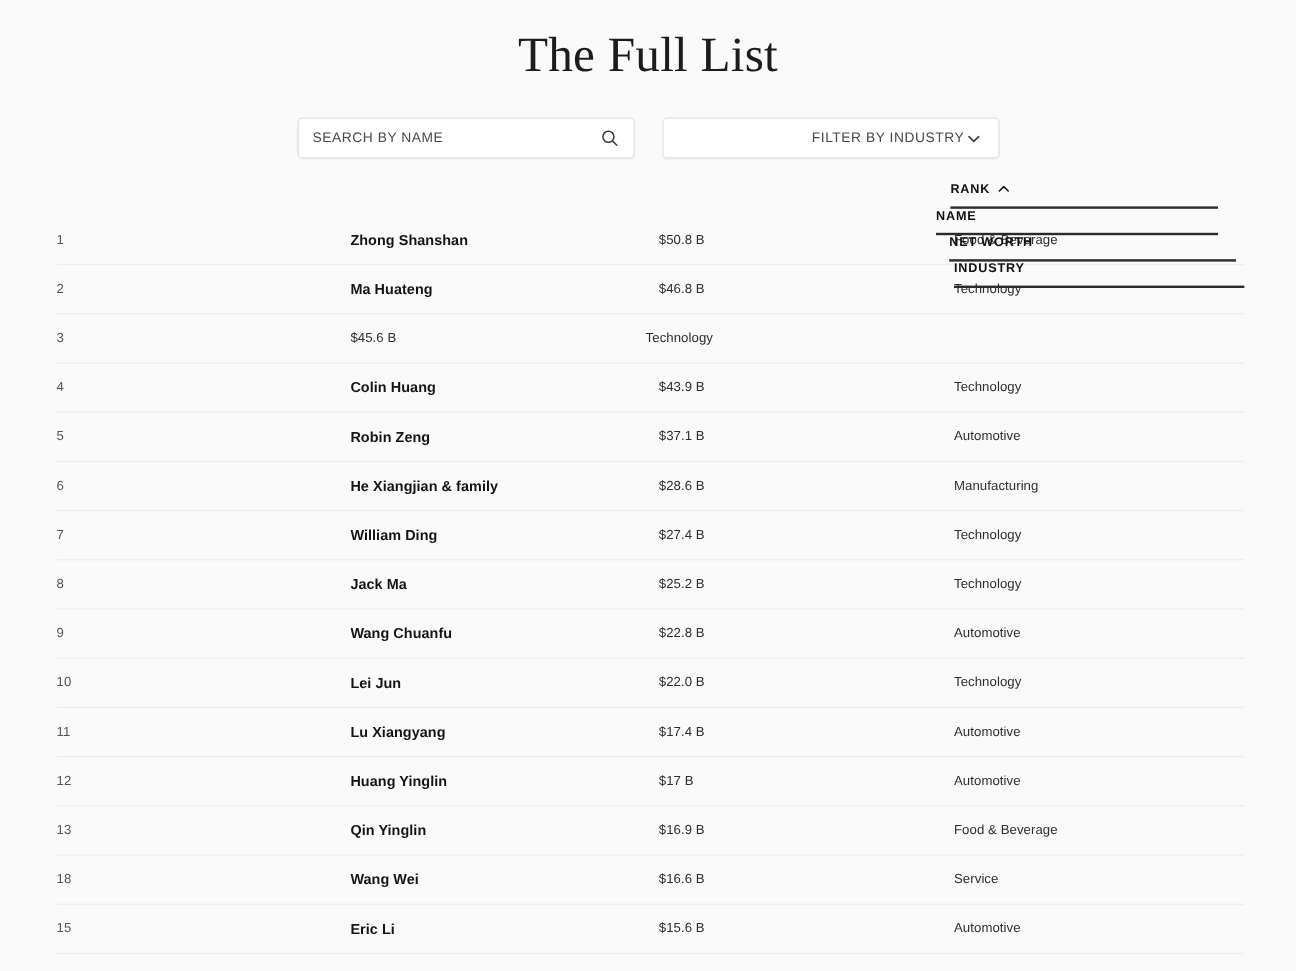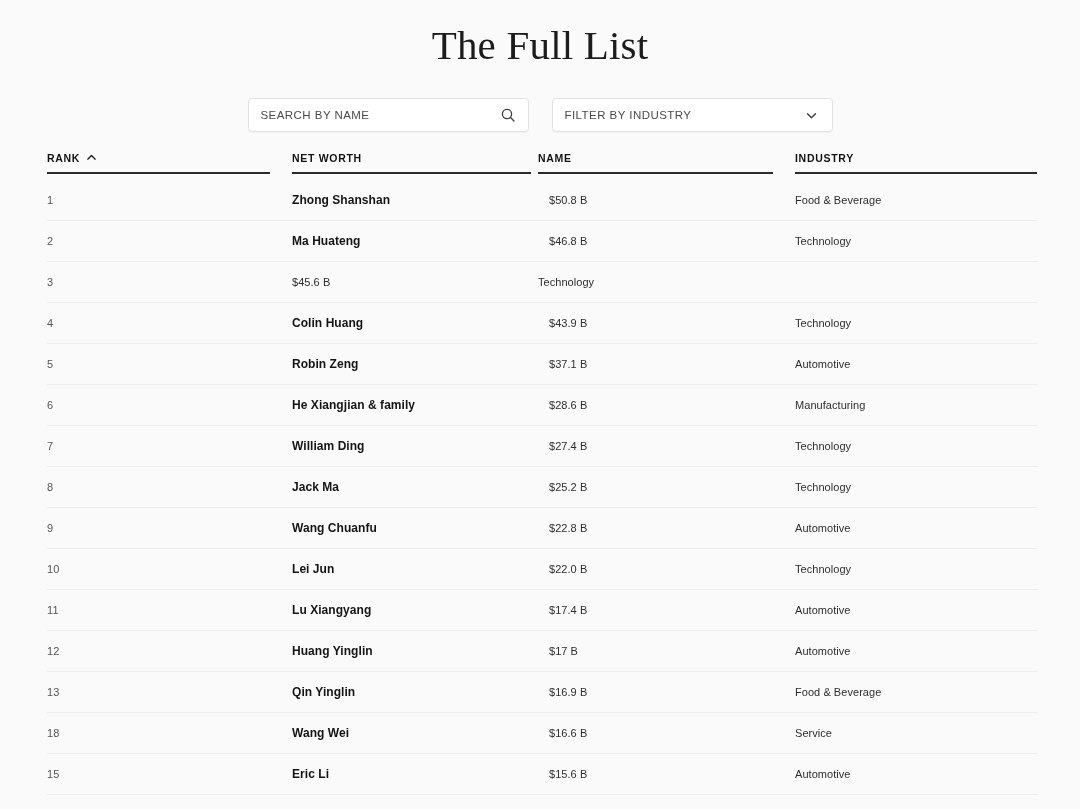--- a/index.html
+++ b/index.html
@@ -57,20 +57,21 @@
   }
 
   .control-text {
     font-size: 11.5px;
     letter-spacing: 0.45px;
     color: #4a4a4a;
     font-weight: 400;
     flex: 1;
     white-space: nowrap;
     overflow: hidden;
+    text-align: right;
   }
 
   .search-input {
     border: none;
     outline: none;
     background: transparent;
     font-family: "Liberation Sans", sans-serif;
     font-size: 11.5px;
     letter-spacing: 0.45px;
     color: #4a4a4a;
@@ -97,22 +98,23 @@
   
   .table {
     position: absolute;
     left: 47px;
     top: 152px;
     width: 990px;
   }
 
   .thead {
     display: flex;
-    align-items: flex-start;
+    align-items: flex-end;
     height: 28px;
+    flex-direction: column;
   }
 
   .th {
     position: relative;
     font-size: 10.5px;
     font-weight: 700;
     letter-spacing: 0.7px;
     color: #111111;
     padding-bottom: 10px;
     display: flex;
@@ -229,26 +231,26 @@
 
       <div class="th col-rank">
         <span>RANK</span>
         <span class="sort-caret">
           <svg width="11" height="11" viewBox="0 0 11 11" fill="none" stroke="currentColor" stroke-width="1.25" stroke-linecap="round" stroke-linejoin="round">
             <polyline points="1.8,7.2 5.5,3.5 9.2,7.2"></polyline>
           </svg>
         </span>
       </div>
 
+      <div class="th col-name">
+        <span>NAME</span>
+      </div>
+
       <div class="th col-worth">
         <span>NET WORTH</span>
-      </div>
-
-      <div class="th col-name">
-        <span>NAME</span>
       </div>
 
       <div class="th col-ind">
         <span>INDUSTRY</span>
       </div>
 
     </div>
 
     <div class="tbody" id="tbody">
         <div class="row">

